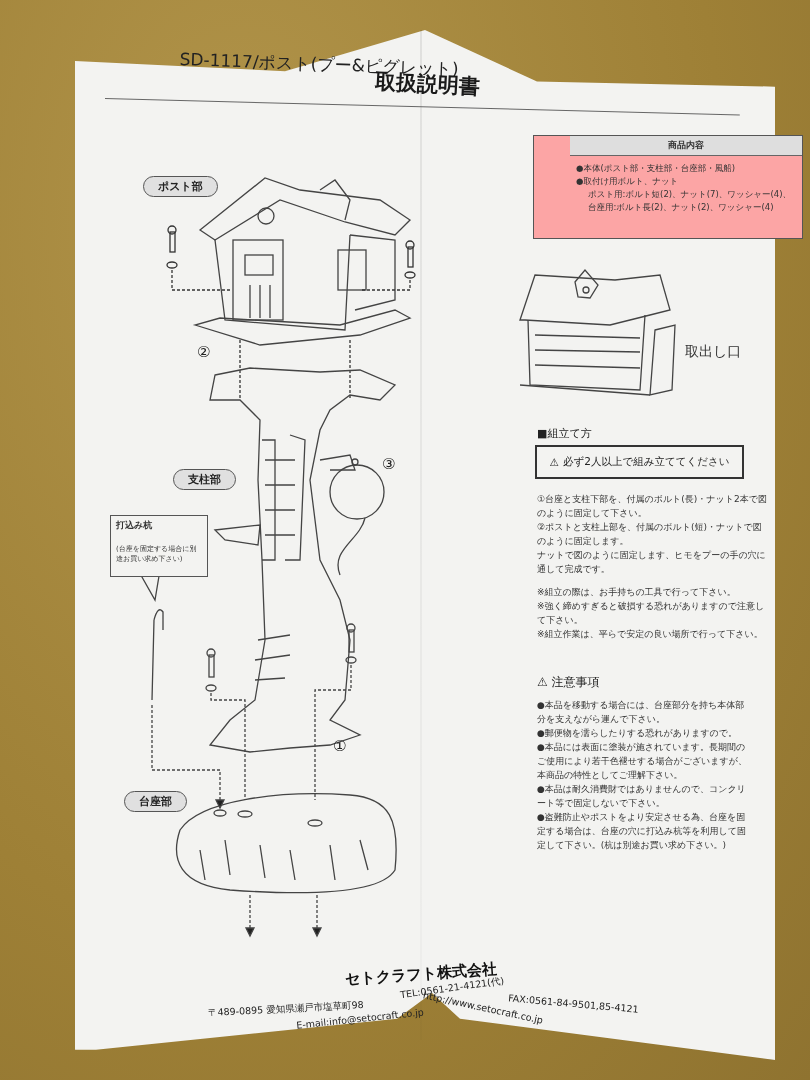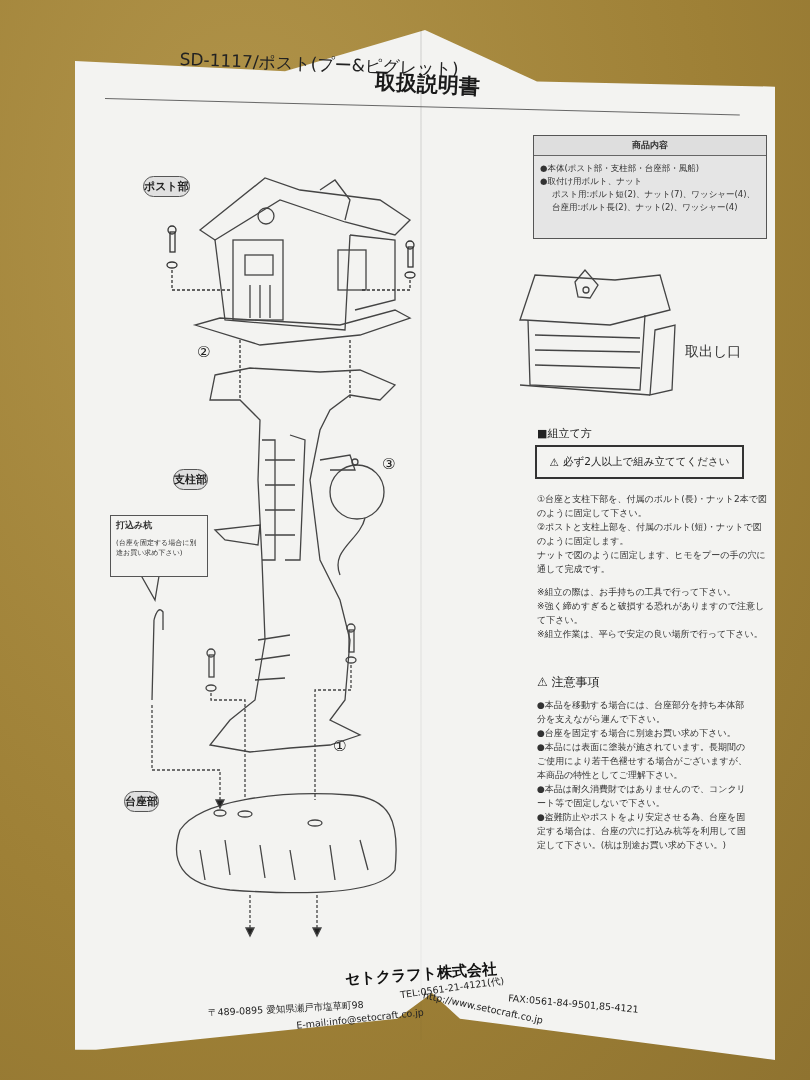--- a/index.html
+++ b/index.html
@@ -29,45 +29,45 @@
     position: absolute; left: 375px; top: 70px; font-size: 21px; font-weight: bold; color: #1a1a1a;
     transform: rotate(3deg);
   }
   .rule {
     position: absolute; left: 105px; top: 98px; width: 635px; height: 1px; background: #666;
     transform: rotate(1.5deg); transform-origin: left;
   }
   .label-pill {
     position: absolute; font-size: 11px; font-weight: bold; color: #222;
     background: #e0e0e0; border: 1.5px solid #555; border-radius: 12px;
-    padding: 2px 0;
+    padding: 2px 14px;
   }
   .contents-box {
     position: absolute; left: 533px; top: 135px; width: 232px; height: 102px;
-    border: 1px solid #555; background: #e5e5e5; font-size: 8.5px; color: #333;
+    border: 1px solid #555; background: #fca5a5; font-size: 8.5px; color: #333; padding-left: 36px;
   }
   .contents-box .hd {
     background: #dedede; text-align: center; font-weight: bold; font-size: 9px;
     padding: 3px 0; border-bottom: 1px solid #666;
   }
   .contents-box .body { padding: 6px 6px; line-height: 13px; }
   .contents-box .indent { padding-left: 12px; }
   .right-text { position: absolute; left: 537px; font-size: 9.5px; color: #333; line-height: 16px; width: 230px; }
   .warn-box {
     position: absolute; left: 535px; top: 445px; width: 205px; height: 30px;
     border: 2px solid #333; font-size: 10.5px; display: flex; align-items: center; justify-content: center;
     color: #222;
   }
   .section-hd { position: absolute; font-size: 11px; font-weight: normal; color: #222; }
   .circle-num { position: absolute; font-size: 15px; color: #222; }
   .speech {
     position: absolute; left: 110px; top: 515px; width: 86px; height: 54px;
     border: 1px solid #555; background: #f3f3f1; font-size: 7px; color: #333; padding: 3px 5px;
   }
-  .speech .t { font-size: 9px; font-weight: bold; margin-bottom: 6px; }
+  .speech .t { font-size: 9px; font-weight: bold; margin-bottom: 12px; }
   .footer-company {
     position: absolute; left: 345px; top: 965px; font-size: 15px; font-weight: bold; color: #111;
     transform: rotate(-4deg);
   }
   .footer-line {
     position: absolute; font-size: 9.5px; color: #222; white-space: nowrap;
   }
   svg.drawing { position: absolute; left: 0; top: 0; }
 </style>
 </head>
@@ -205,21 +205,21 @@
   <div>※強く締めすぎると破損する恐れがありますので注意して下さい。</div>
   <div>※組立作業は、平らで安定の良い場所で行って下さい。</div>
 </div>
 
 <div class="section-hd" style="left:537px; top:674px; font-size:12px;">
   <span>⚠</span>
   <span>注意事項</span>
 </div>
 <div class="right-text" style="top:698px; font-size:9px; line-height:14px; width:215px;">
   <div>●本品を移動する場合には、台座部分を持ち本体部分を支えながら運んで下さい。</div>
-  <div>●台座を固定する場合に別途お買い求め下さい。</div>
+  <div>●郵便物を濡らしたりする恐れがありますので。</div>
   <div>●本品には表面に塗装が施されています。長期間のご使用により若干色褪せする場合がございますが、本商品の特性としてご理解下さい。</div>
   <div>●本品は耐久消費財ではありませんので、コンクリート等で固定しないで下さい。</div>
   <div>●盗難防止やポストをより安定させる為、台座を固定する場合は、台座の穴に打込み杭等を利用して固定して下さい。(杭は別途お買い求め下さい。)</div>
 </div>
 
 <div class="footer-company">セトクラフト株式会社</div>
 <div class="footer-line" style="left:208px; top:1003px; transform:rotate(-3deg);">〒489-0895 愛知県瀬戸市塩草町98</div>
 <div class="footer-line" style="left:400px; top:982px; transform:rotate(-8deg);">TEL:0561-21-4121(代)</div>
 <div class="footer-line" style="left:508px; top:998px; transform:rotate(5deg);">FAX:0561-84-9501,85-4121</div>
 <div class="footer-line" style="left:296px; top:1013px; transform:rotate(-6deg);">E-mail:info@setocraft.co.jp</div>

